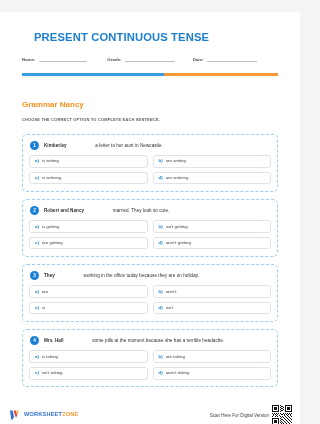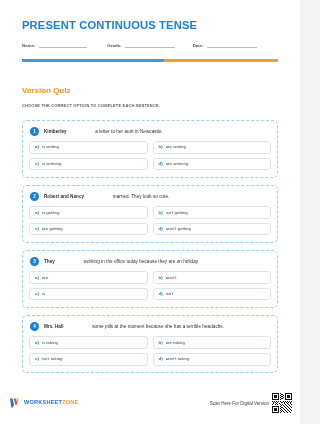--- a/index.html
+++ b/index.html
@@ -21,21 +21,21 @@
     box-sizing: border-box;
     padding: 0;
   }
   .worksheet-body {
     padding: 0 22px;
     box-sizing: border-box;
   }
 
   
   .title {
-    margin: 0;
+    margin: 12px;
     padding-top: 19px;
     font-size: 11.2px;
     font-weight: bold;
     letter-spacing: 0.15px;
     color: #1b7fd4;
     line-height: 1.1;
   }
   .fields-row {
     display: flex;
     align-items: flex-end;
@@ -243,21 +243,21 @@
         <span class="field-label">Date:</span>
         <span class="field-line"></span>
       </div>
     </div>
 
     <div class="divider">
       <div class="seg-blue"></div>
       <div class="seg-orange"></div>
     </div>
 
-    <h2 class="section-title">Version Quiz</h2>
+    <h2 class="section-title">Grammar Nancy</h2>
     <p class="instructions">CHOOSE THE CORRECT OPTION TO COMPLETE EACH SENTENCE.</p>
 
     <div class="questions">
 
       <div class="question-card">
         <div class="question-head">
           <span class="q-badge">1</span>
           <span class="q-text">
             <span class="subject">Kimberley</span>
             <span class="blank"></span>

